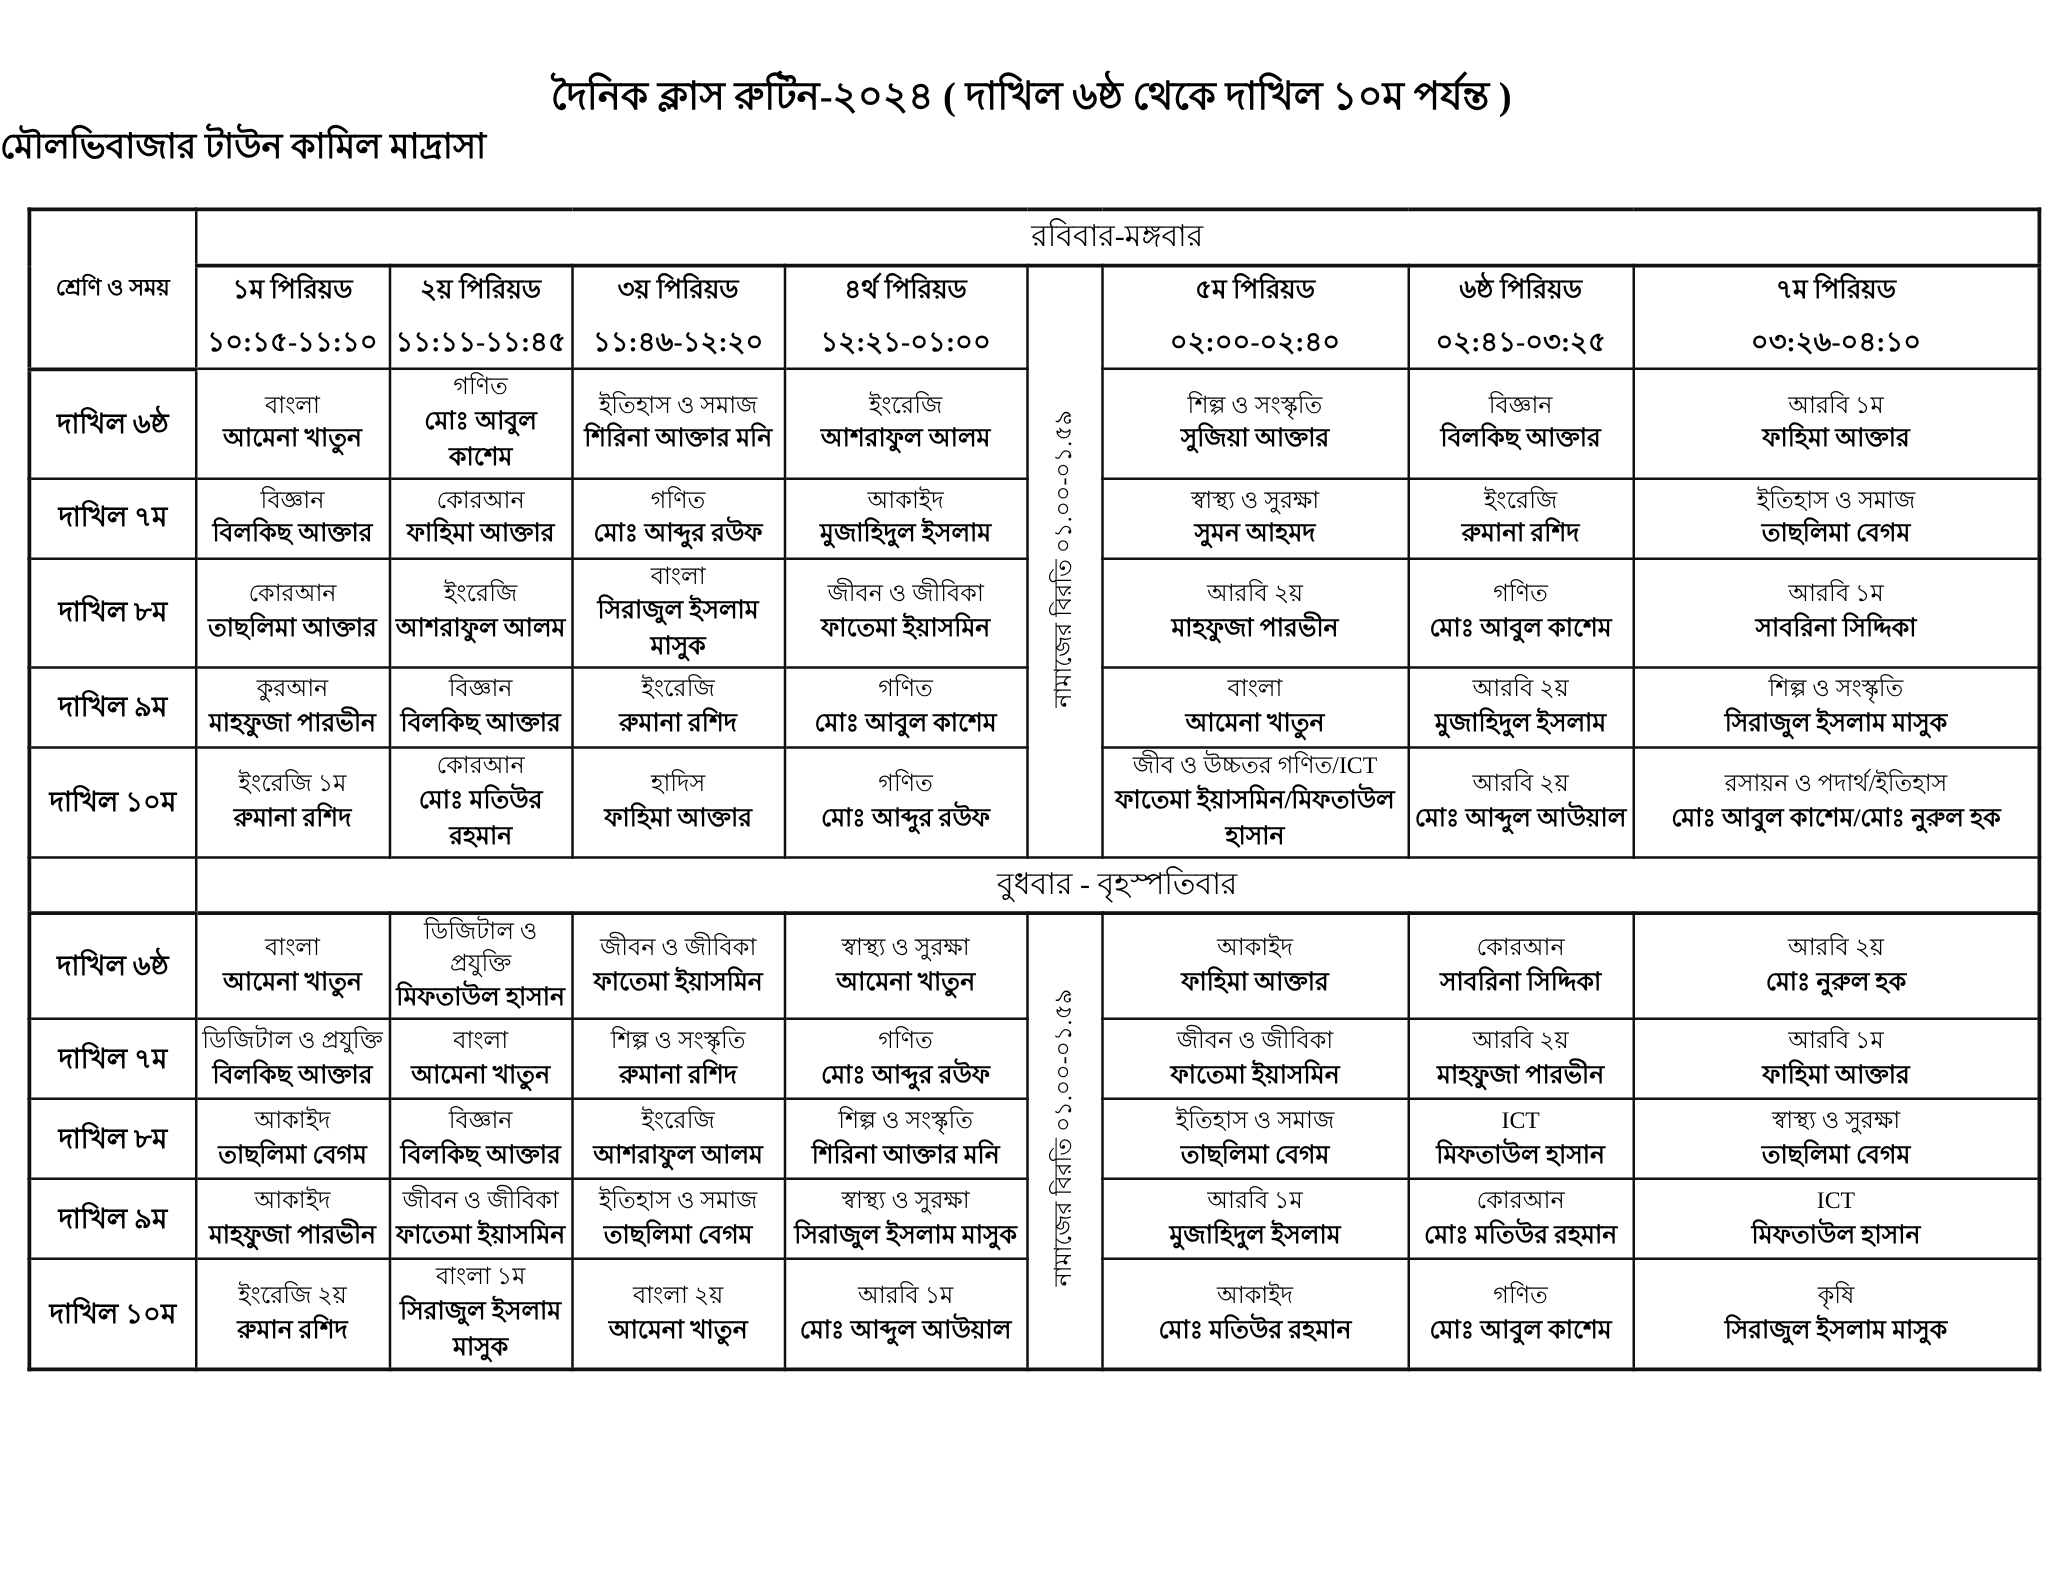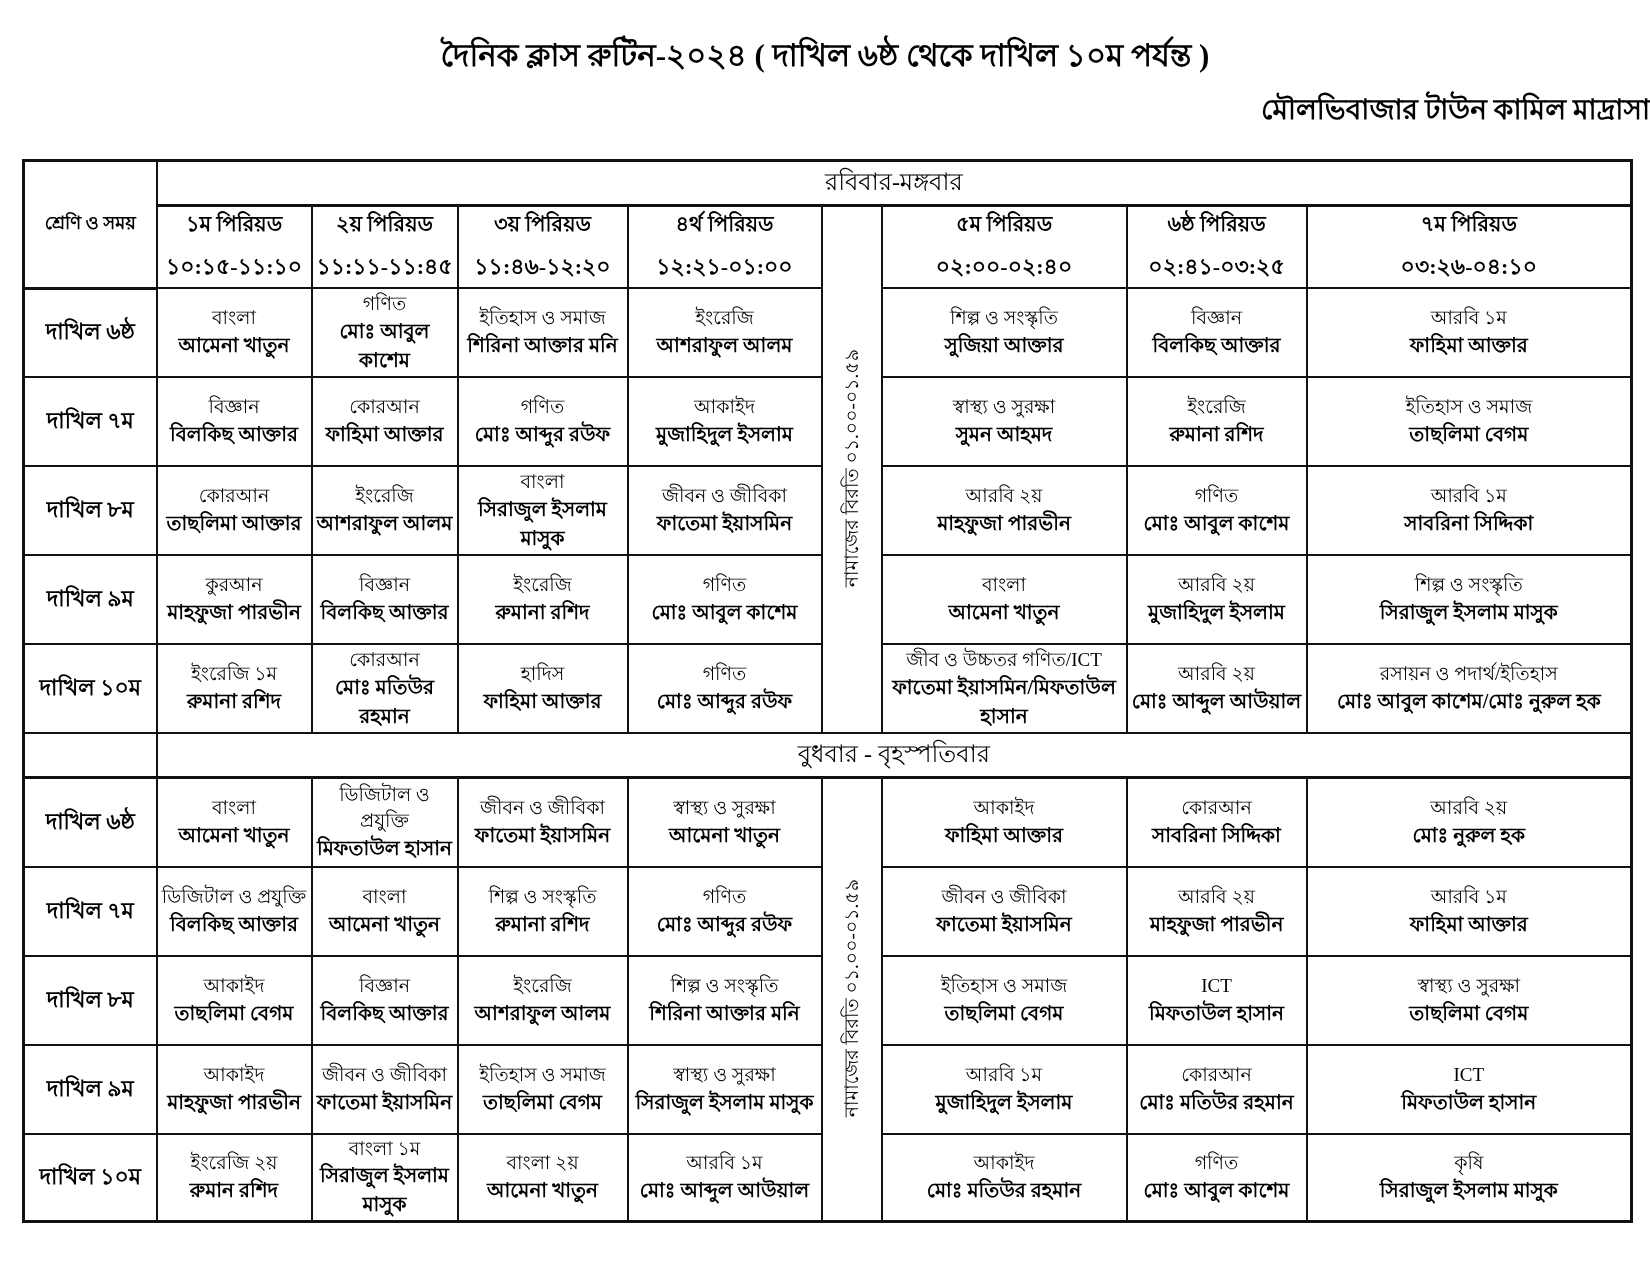--- a/index.html
+++ b/index.html
@@ -1,26 +1,26 @@
 <!DOCTYPE html>
 <html><head>
 <meta charset="utf-8">
 <style>
   html,body{margin:0;padding:0;background:#ffffff;}
   body{width:1650px;height:1275px;font-family:"Liberation Serif","DejaVu Serif",serif;color:#000;}
-  .page{width:1650px;height:1275px;box-sizing:border-box;padding-top:37px;}
+  .page{width:1650px;height:1275px;box-sizing:border-box;padding-top:58px;}
   .title{ text-align:center;font-size:31px;font-weight:bold;line-height:1.2;}
-  .subtitle{text-align:right;font-size:28px;font-weight:bold;margin-top:14px;}
+  .subtitle{text-align:left;font-size:28px;font-weight:bold;}
   table.routine{border-collapse:collapse;table-layout:fixed;margin:24px auto 0 22px;width:1608px;}
   table.routine td{border:2px solid #111;text-align:center;vertical-align:middle;padding:1px 2px;overflow:hidden;}
   table.routine{border:3px solid #111;}
   tr.band-row td{border-bottom-width:3px;}
   tr.band-row{height:38px;}
   tr.phead-row{height:62px;}
-  tr.data-row{height:89px;}
+  tr.data-row{height:64px;}
   tr.data-row-last{height:84px;}
   .corner{font-size:18px;font-weight:bold;}
   .band{font-size:24px;font-weight:normal;text-align:center;}
   .ph .pname{font-size:21px;font-weight:bold;}
   .ph .ptime{font-size:22px;font-weight:bold;margin-top:6px;}
   .cls{font-size:22px;font-weight:bold;}
   .pc .subj{font-size:19px;line-height:1.35;}
   .pc .tchr{font-size:20px;font-weight:bold;line-height:1.45;}
   .break-cell .break-text{writing-mode:vertical-rl;transform:rotate(180deg);font-size:19px;white-space:nowrap;display:inline-block;line-height:1;}
 </style>

